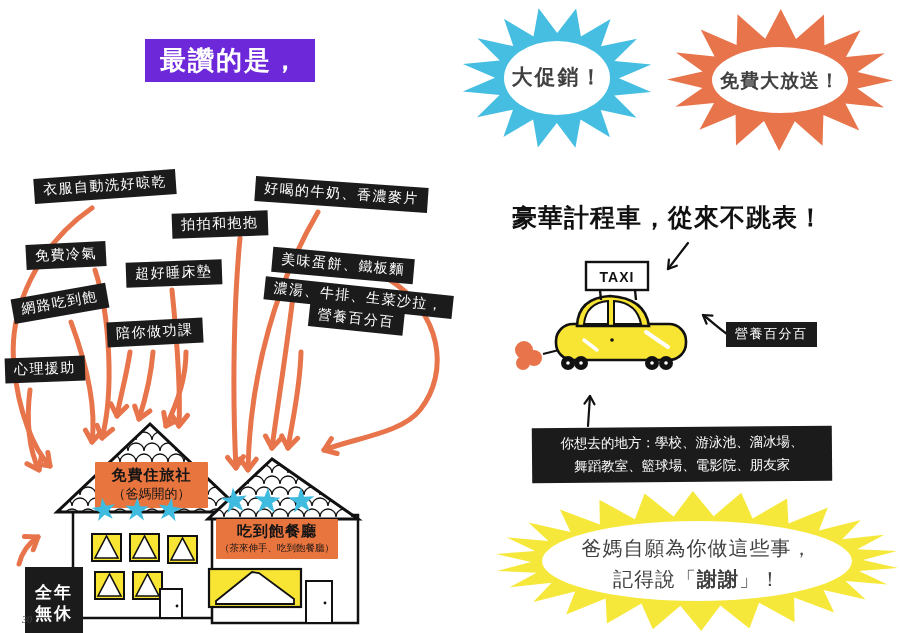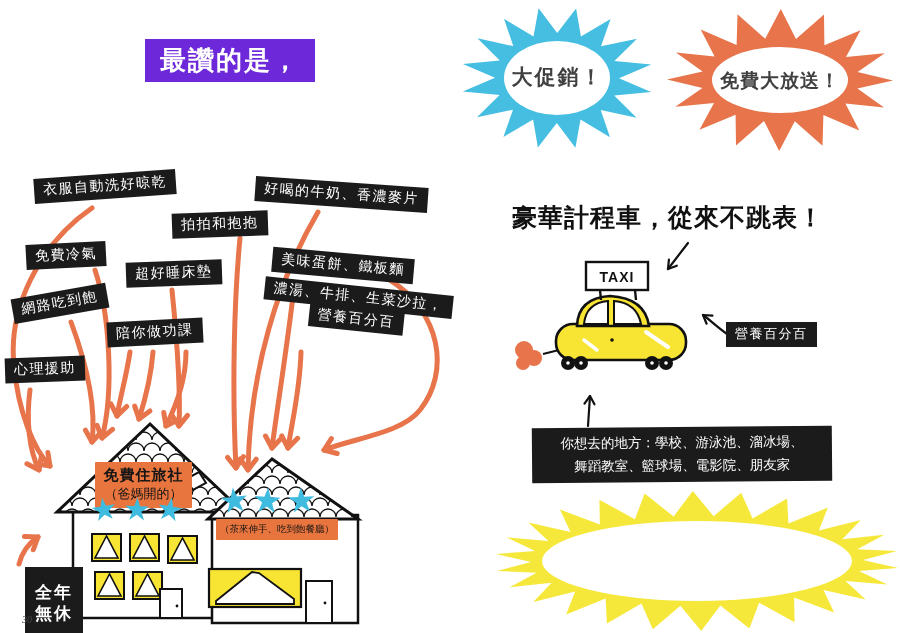--- a/index.html
+++ b/index.html
@@ -12,21 +12,21 @@
   .t2{left:42px;top:77px;font-size:26px;padding:6px 13px;z-index:3;}
   .lbl{background:#1b1b1b;color:#fff;font-size:14px;letter-spacing:1.5px;
        padding:3px 9px 4px;white-space:nowrap;z-index:4;}
   .soup{z-index:4;display:flex;flex-direction:column;align-items:center;}
   .soup .l1,.soup .l2{background:#1b1b1b;color:#fff;font-size:14px;letter-spacing:1.5px;padding:2px 9px 3px;white-space:nowrap;}
   .soup .l2{margin-top:-1px;}
   .alwaysbox{left:25px;top:567px;background:#1b1b1b;color:#fff;font-size:17px;font-weight:bold;
        padding:15px 10px;line-height:21px;text-align:center;letter-spacing:2px;z-index:4;}
   .sign{background:#E8743E;color:#151515;text-align:center;z-index:5;border-radius:1px;}
   .sign .s1{font-weight:bold;}
-  .hotelsign{left:95px;top:462px;width:97px;padding:4px 0 5px;}
+  .hotelsign{left:95px;top:462px;width:97px;padding:4px 8px 5px;}
   .hotelsign .s1{font-size:15px;letter-spacing:1px;}
   .hotelsign .s2{font-size:13px;margin-top:0;}
   .restsign{left:216px;top:519px;width:122px;padding:3px 0 4px;}
   .restsign .s1{font-size:15px;letter-spacing:1px;}
   .restsign .s2{font-size:9.5px;margin-top:1px;}
   .stars{z-index:6;display:flex;color:#3FBBDF;}
   .stars1{left:90px;top:494px;font-size:31px;gap:5px;}
   .stars2{left:219px;top:483px;font-size:34px;gap:3px;}
   .stars span{display:inline-block;line-height:1;}
   .bubbletext{z-index:5;text-align:center;color:#404040;}
@@ -195,33 +195,38 @@
   <div class="abs sign hotelsign">
     <div class="s1">免費住旅社</div>
     <div class="s2">（爸媽開的）</div>
   </div>
   <div class="abs stars stars1">
     <span style="transform:rotate(-9deg)">★</span>
     <span style="transform:rotate(2deg)">★</span>
     <span style="transform:rotate(9deg)">★</span>
   </div>
   <div class="abs sign restsign">
+    <div class="s1">吃到飽餐廳</div>
     <div class="s2">（茶來伸手、吃到飽餐廳）</div>
   </div>
   <div class="abs stars stars2">
     <span style="transform:rotate(-6deg)">★</span>
     <span style="transform:rotate(4deg)">★</span>
     <span style="transform:rotate(-3deg)">★</span>
   </div>
 
   <div class="abs bubbletext bluetext">大促銷！</div>
   <div class="abs bubbletext orangetext">免費大放送！</div>
   <div class="abs taxihead">豪華計程車，從來不跳表！</div>
   <div class="abs taxisign">TAXI</div>
   <div class="abs lbl lovelabel">營養百分百</div>
   <div class="abs destbox">
     <div>你想去的地方：學校、游泳池、溜冰場、</div>
     <div>舞蹈教室、籃球場、電影院、朋友家</div>
   </div>
+  <div class="abs bubbletext yellowtext">
+    <div>爸媽自願為你做這些事，</div>
+    <div><span>記得說「</span><b>謝謝</b><span>」！</span></div>
+  </div>
 
   <div class="abs pgnum pgL">30</div>
   <div class="abs pgnum pgR">31</div>
 </div>
 
 </body></html>

